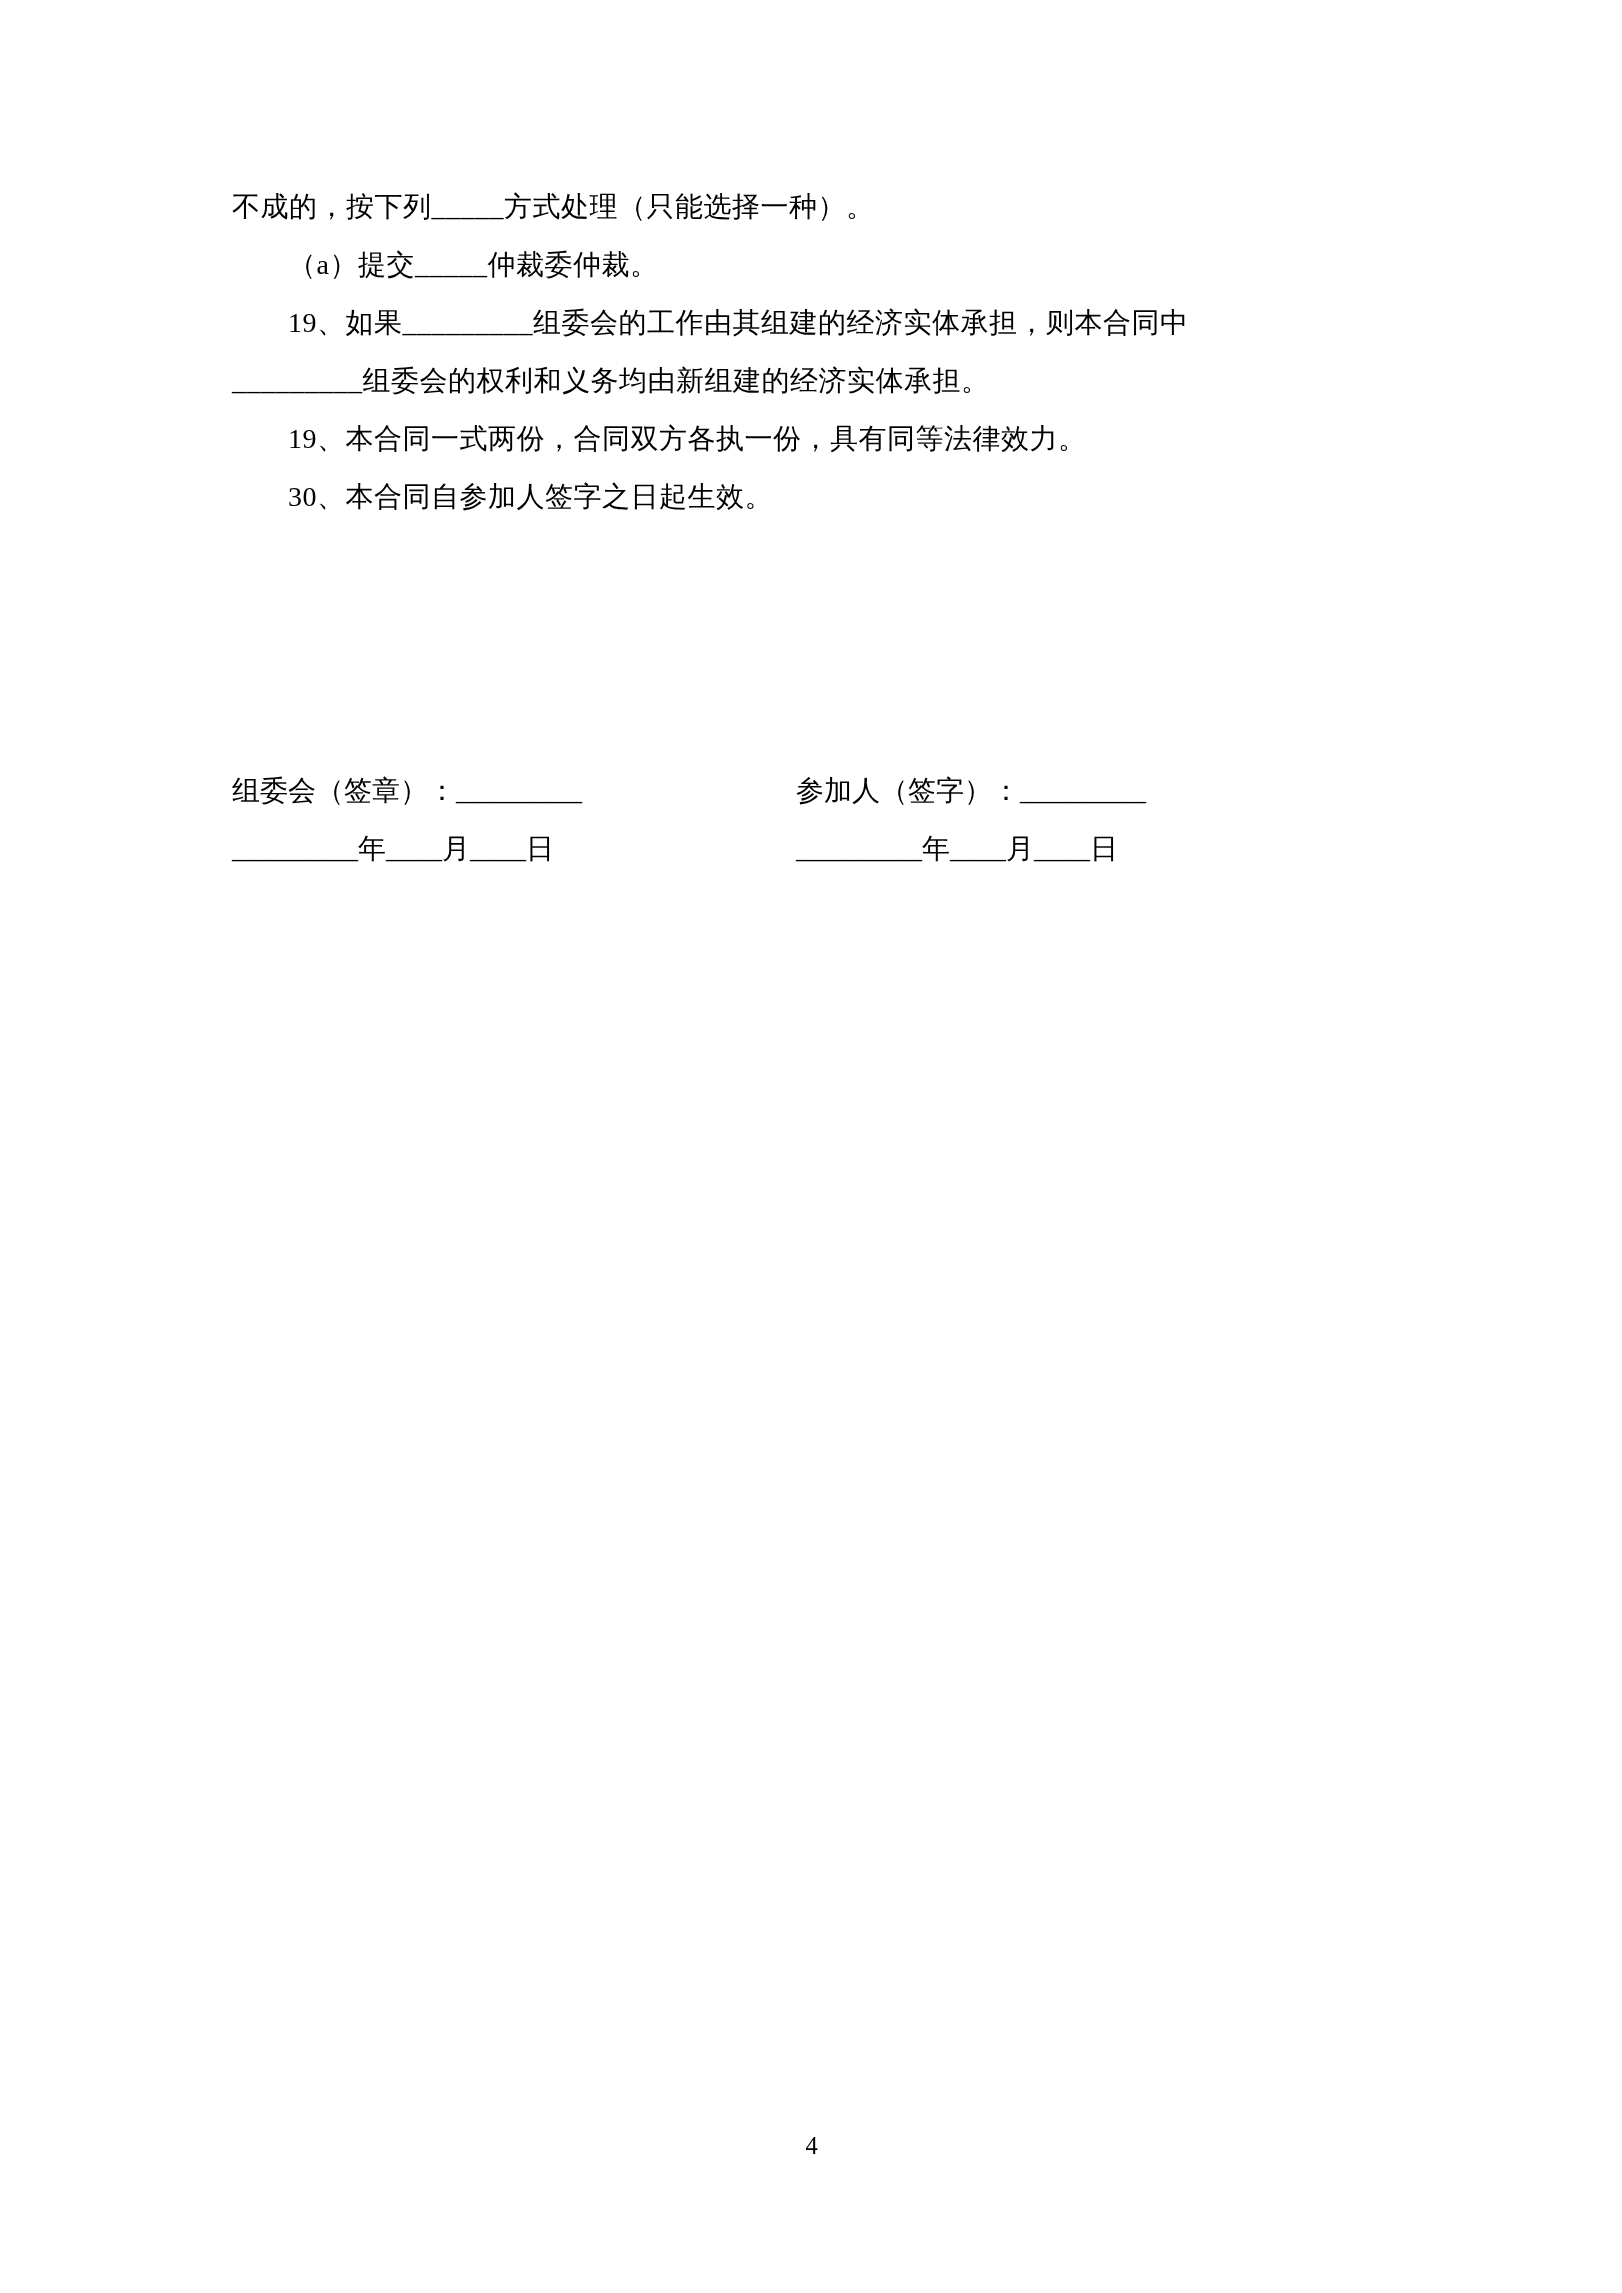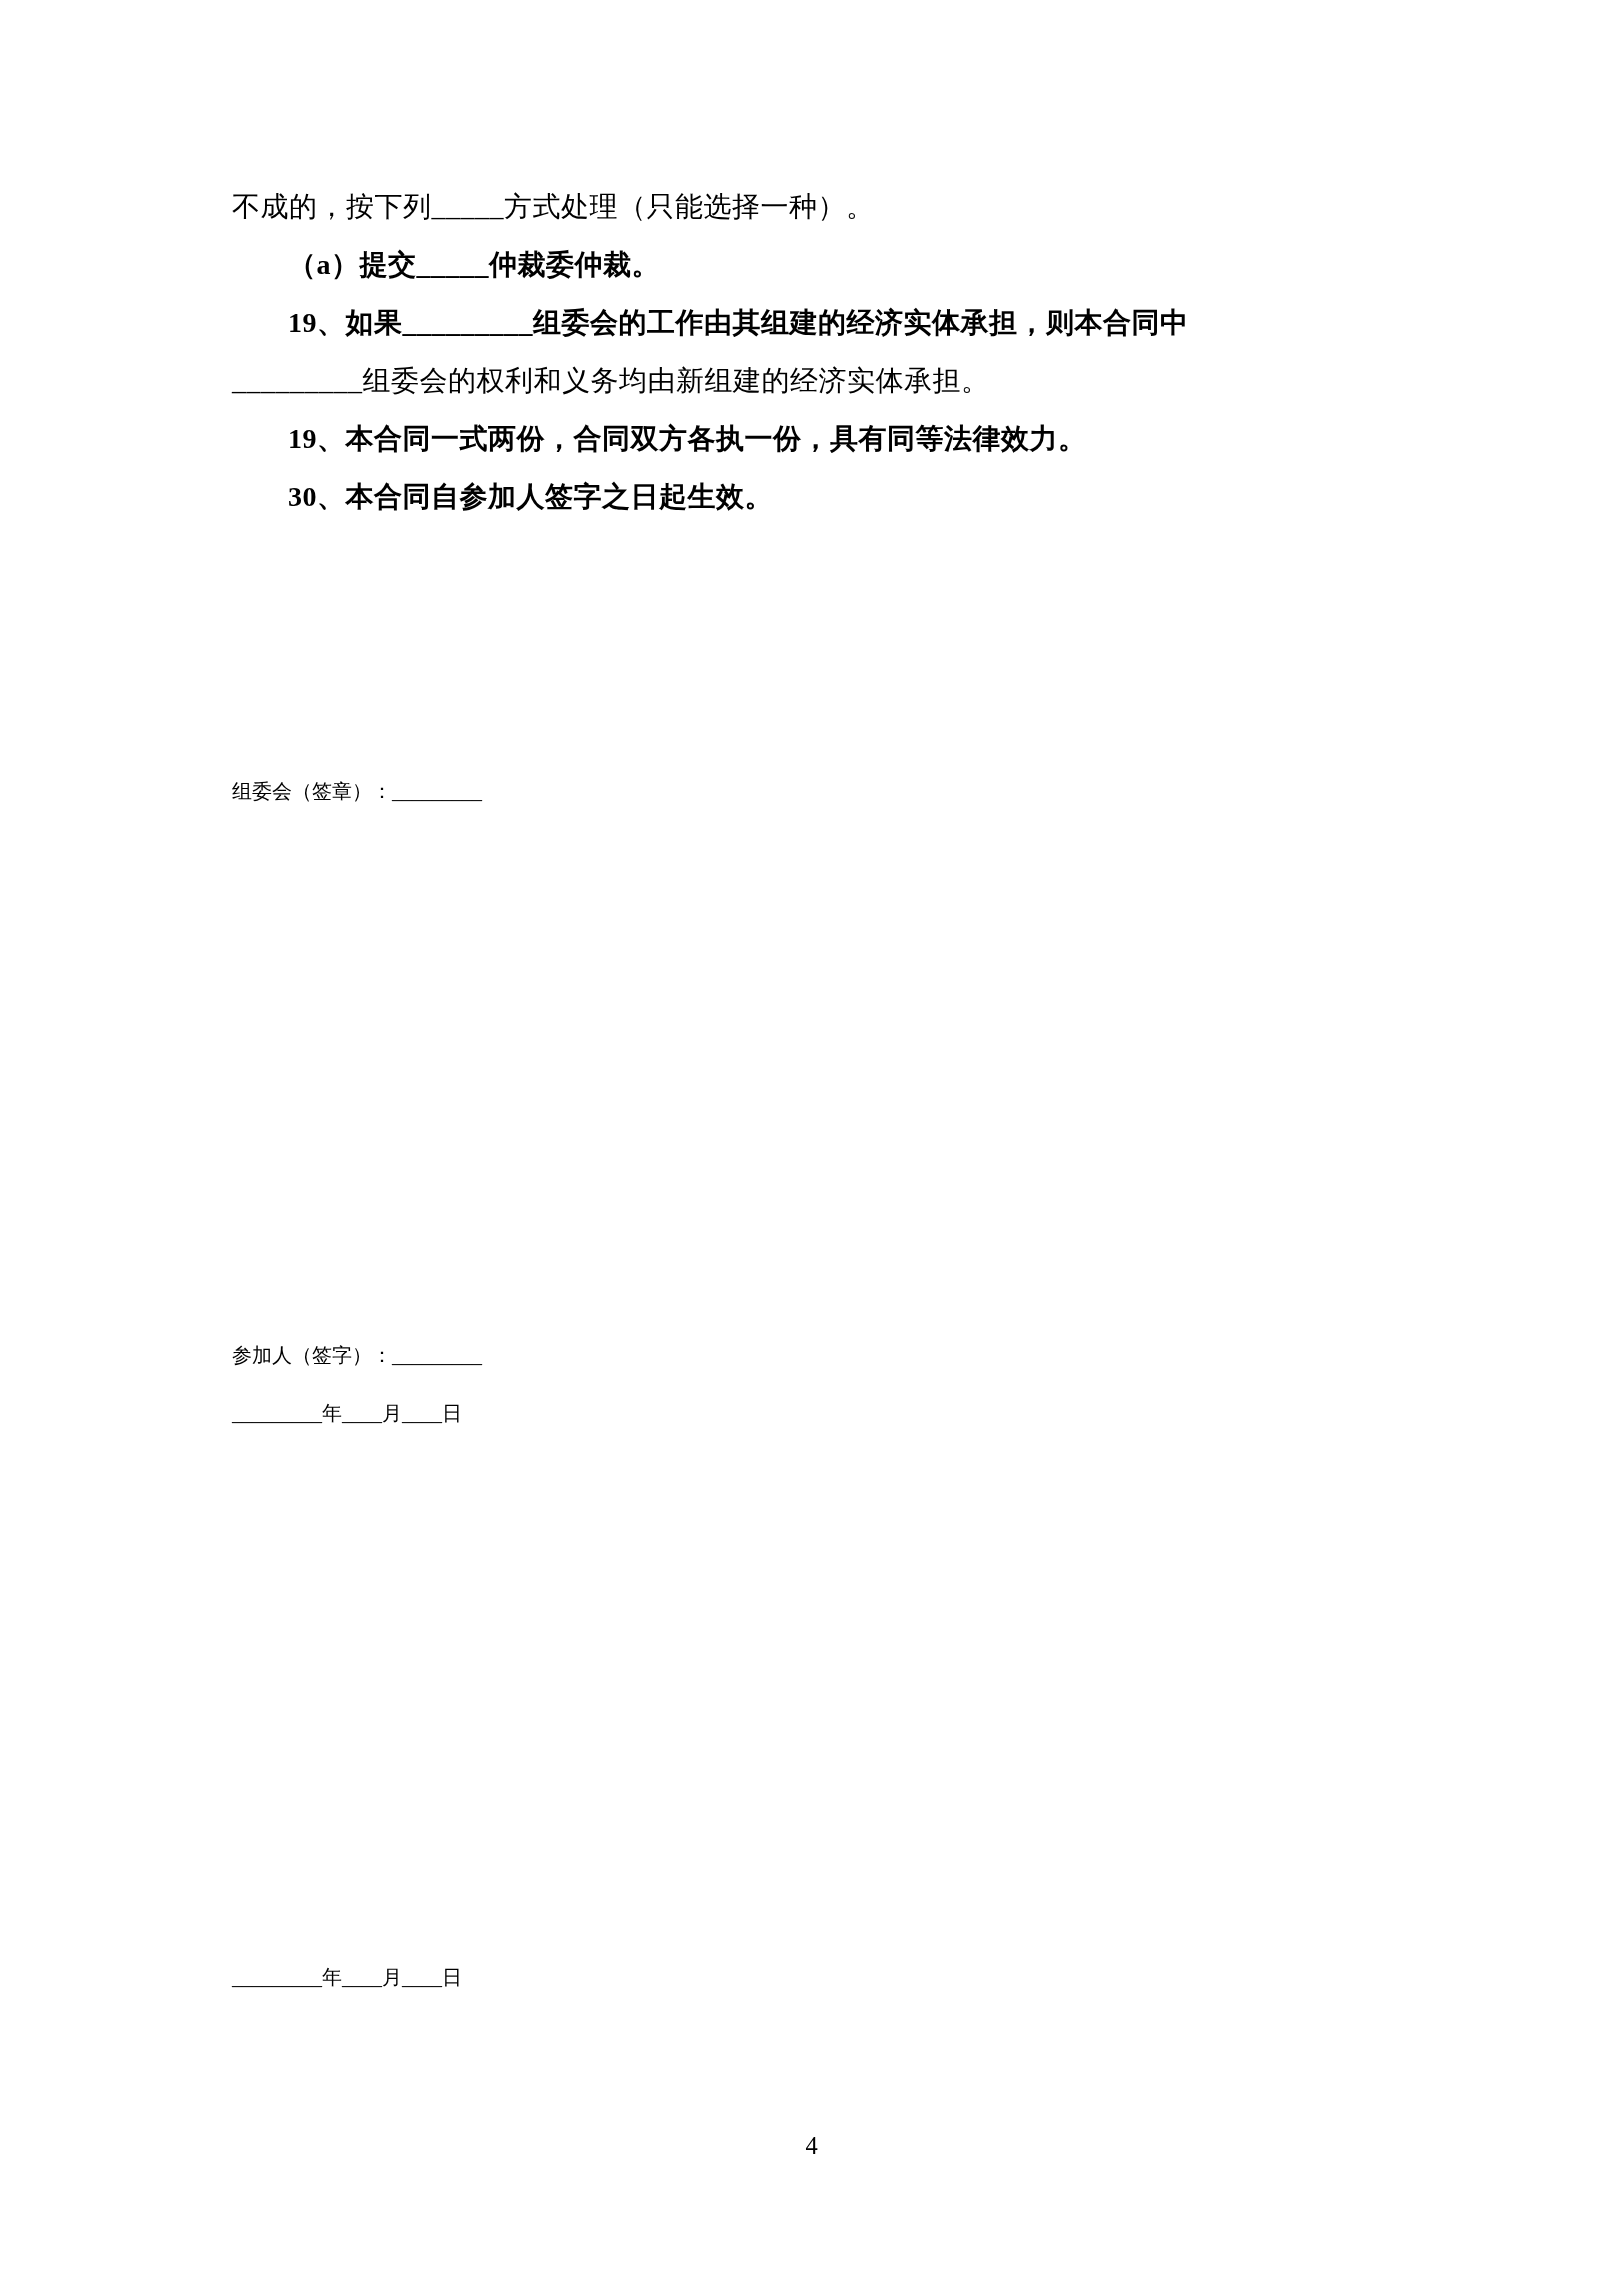--- a/index.html
+++ b/index.html
@@ -29,33 +29,31 @@
     width: 1173px;
   }
   .line {
     font-size: 28px;
     line-height: 58px;
     white-space: pre-wrap;
     letter-spacing: 0.5px;
   }
   .indent {
     text-indent: 56px;
-    font-weight: bold;
   }
   .sig-block {
     position: absolute;
     left: 232px;
     top: 762px;
     width: 1173px;
   }
   .sig-row {
     display: flex;
-    font-size: 20px;
+    font-size: 28px;
     line-height: 58px;
-    flex-direction: column;
   }
   .sig-col-a {
     width: 564px;
     flex: 0 0 564px;
   }
   .sig-col-b {
     flex: 1 1 auto;
   }
   .pagenum {
     position: absolute;

